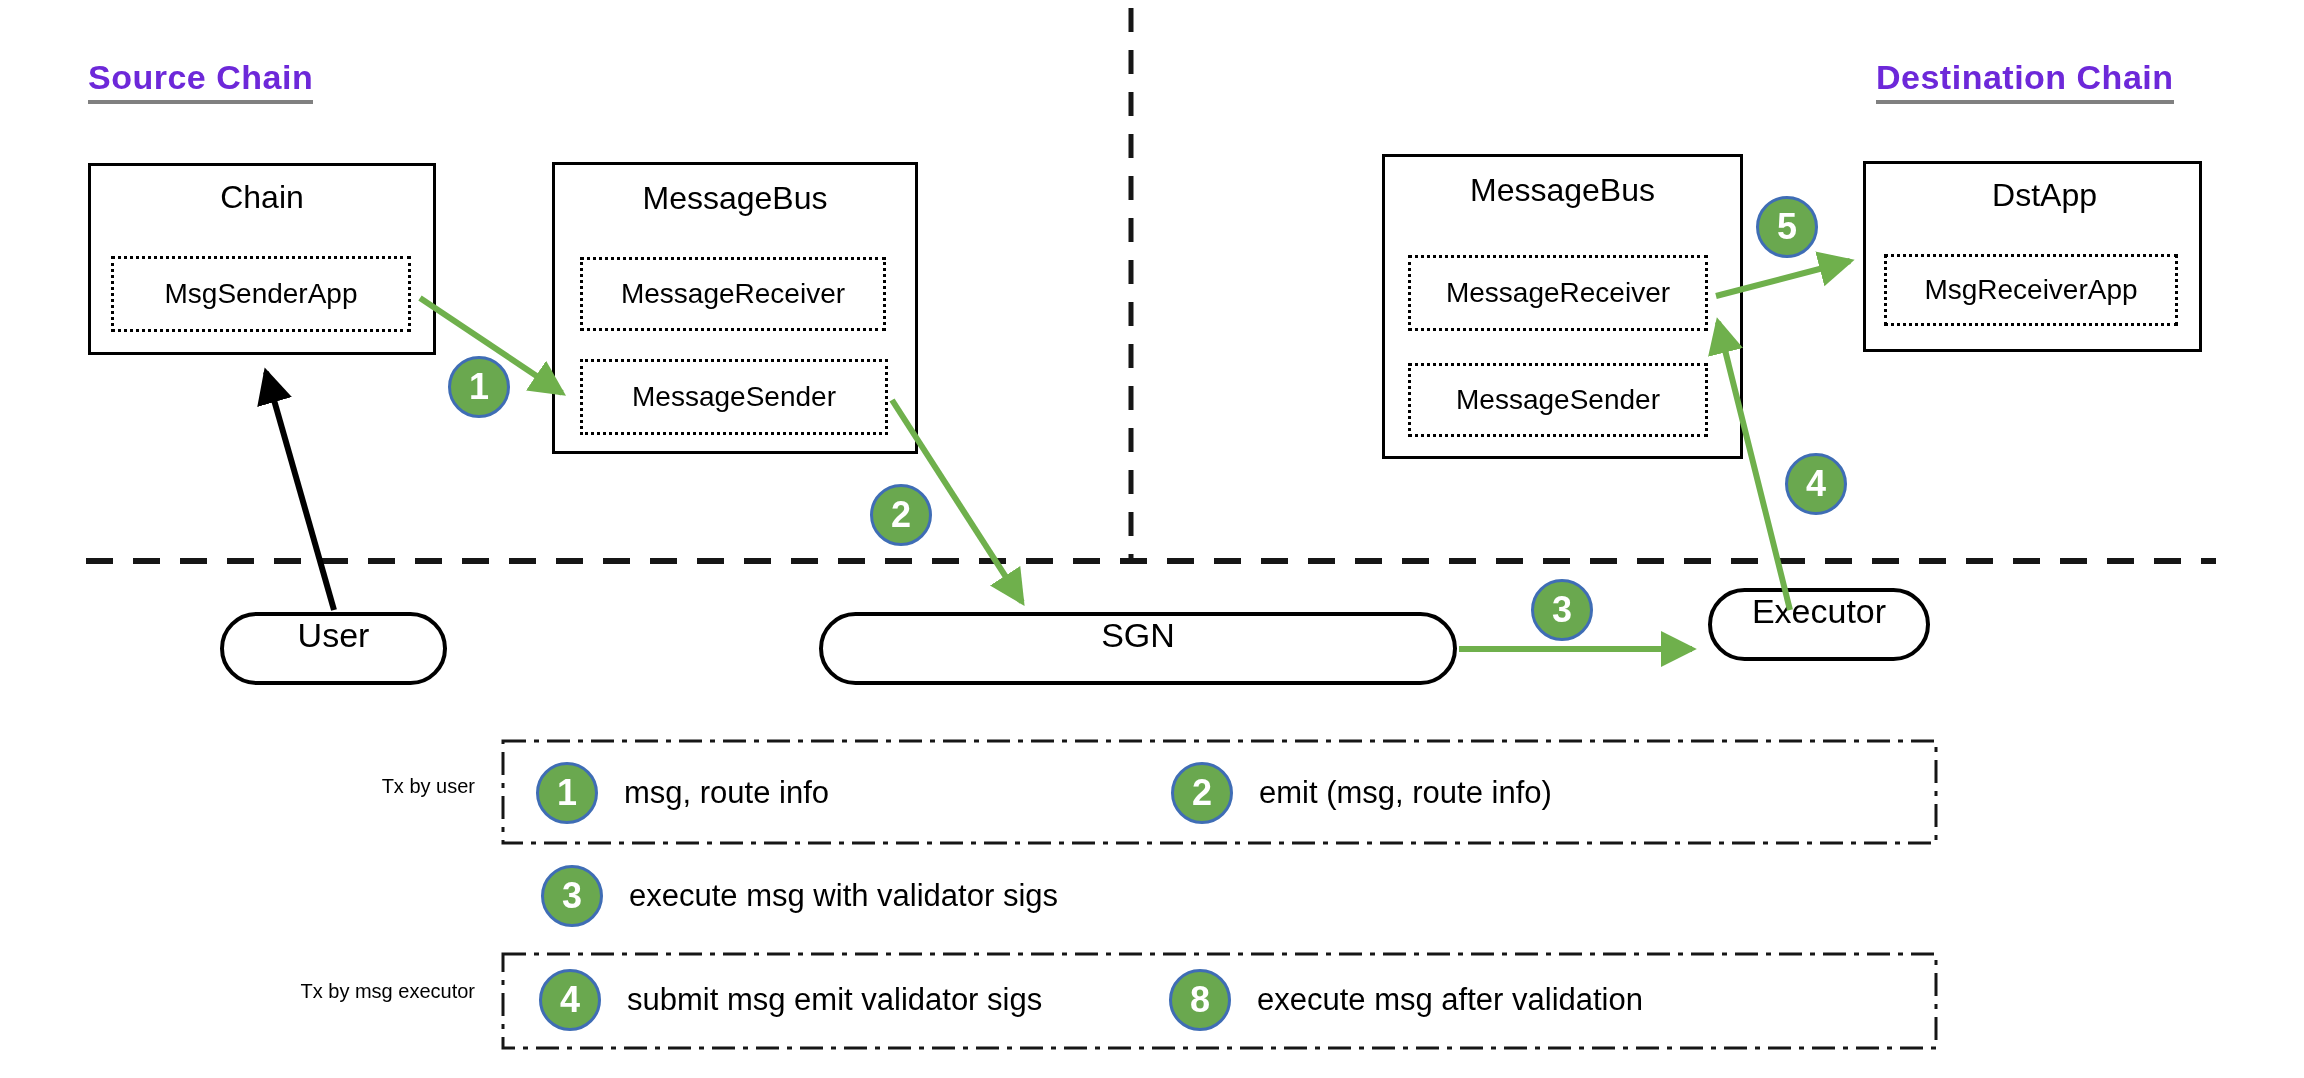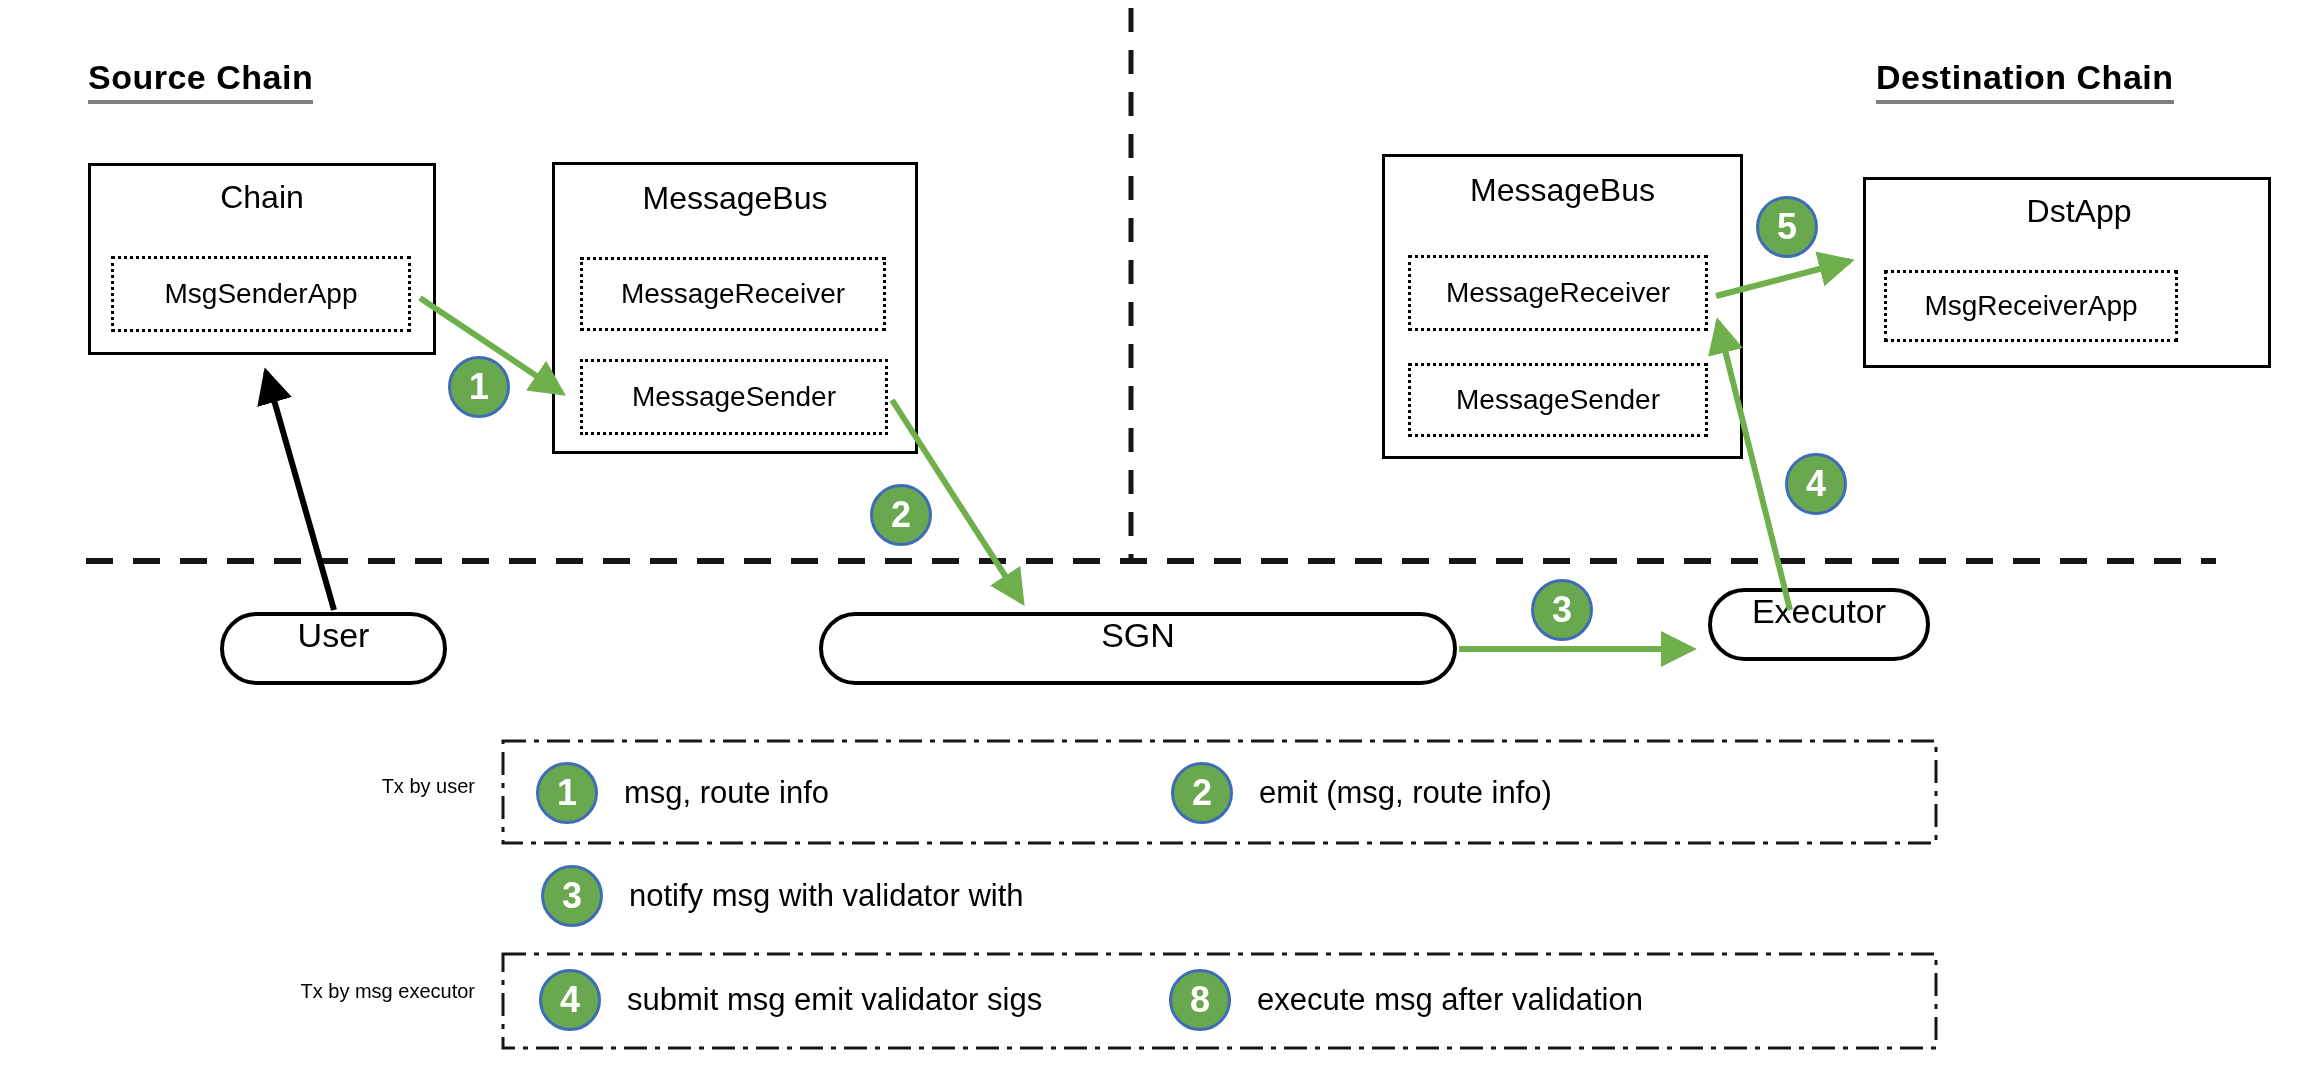--- a/index.html
+++ b/index.html
@@ -6,21 +6,21 @@
   #stage{
     position:relative;
     width:2304px;height:1078px;
     background:#ffffff;
     font-family:"Liberation Sans", sans-serif;
     color:#000;
     overflow:hidden;
   }
   .hdr{
     position:absolute;
-    font-size:34px;font-weight:bold;color:#000000;
+    font-size:34px;font-weight:bold;color:#6d28d9;
     border-bottom:4px solid #808080;
     padding-bottom:3px;
     letter-spacing:.5px;
     text-align:center;
   }
   .box{
     position:absolute;
     border:3px solid #000;
     background:#fff;
     box-sizing:border-box;
@@ -136,21 +136,21 @@
   <div class="box" style="left:1382px;top:154px;width:361px;height:305px;">
     <span class="box-title" style="margin-top:16px;">MessageBus</span>
     <div class="dotted" style="left:23px;top:98px;width:300px;height:76px;">
       <span class="lbl">MessageReceiver</span>
     </div>
     <div class="dotted" style="left:23px;top:206px;width:300px;height:74px;">
       <span class="lbl">MessageSender</span>
     </div>
   </div>
 
-  <div class="box" style="left:1863px;top:177px;width:408px;height:191px;padding-left:24px;">
+  <div class="box" style="left:1863px;top:161px;width:339px;height:191px;padding-left:24px;">
     <span class="box-title" style="margin-top:14px;">DstApp</span>
     <div class="dotted" style="left:18px;top:90px;width:294px;height:72px;">
       <span class="lbl">MsgReceiverApp</span>
     </div>
   </div>
 
   <div class="pill" style="left:220px;top:612px;width:227px;height:73px;">
     <span class="lbl">User</span>
   </div>
   <div class="pill" style="left:819px;top:612px;width:638px;height:73px;">
@@ -172,21 +172,21 @@
   <div class="legend-item" style="left:536px;top:762px;">
     <span class="badge">1</span>
     <span class="lbl">msg, route info</span>
   </div>
   <div class="legend-item" style="left:1171px;top:762px;">
     <span class="badge">2</span>
     <span class="lbl">emit (msg, route info)</span>
   </div>
   <div class="legend-item" style="left:541px;top:865px;">
     <span class="badge">3</span>
-    <span class="lbl">notify msg with validator with</span>
+    <span class="lbl">execute msg with validator sigs</span>
   </div>
   <div class="legend-item" style="left:539px;top:969px;">
     <span class="badge">4</span>
     <span class="lbl">submit msg emit validator sigs</span>
   </div>
   <div class="legend-item" style="left:1169px;top:969px;">
     <span class="badge">8</span>
     <span class="lbl">execute msg after validation</span>
   </div>
 

